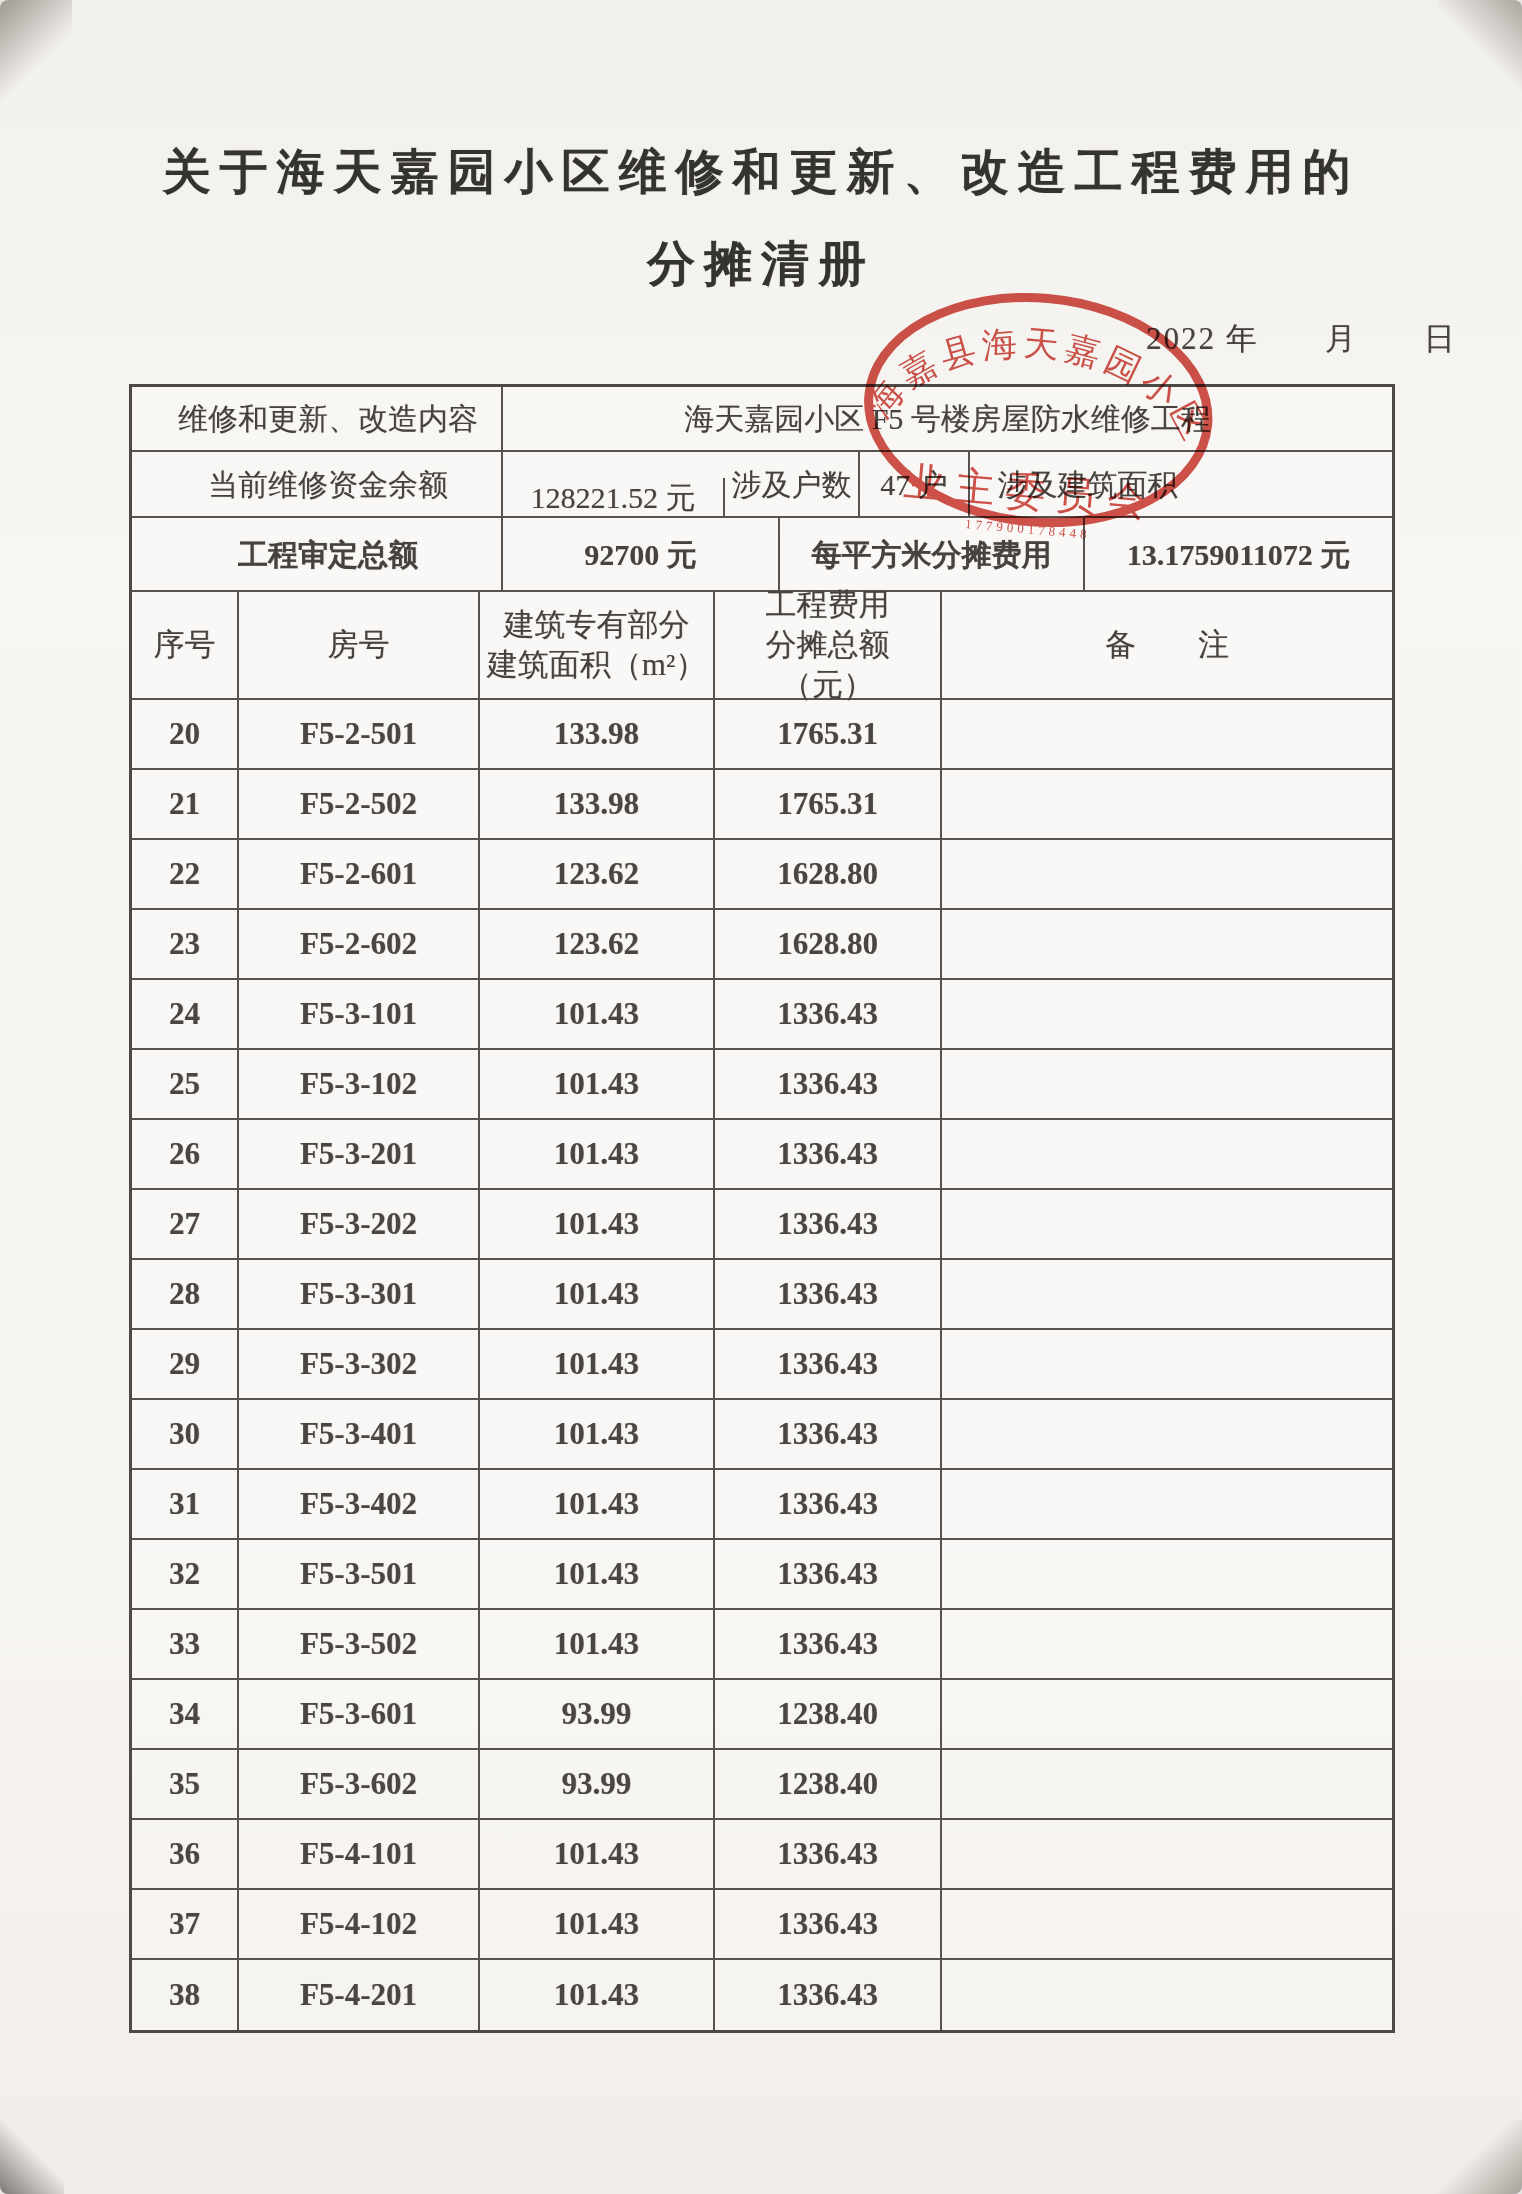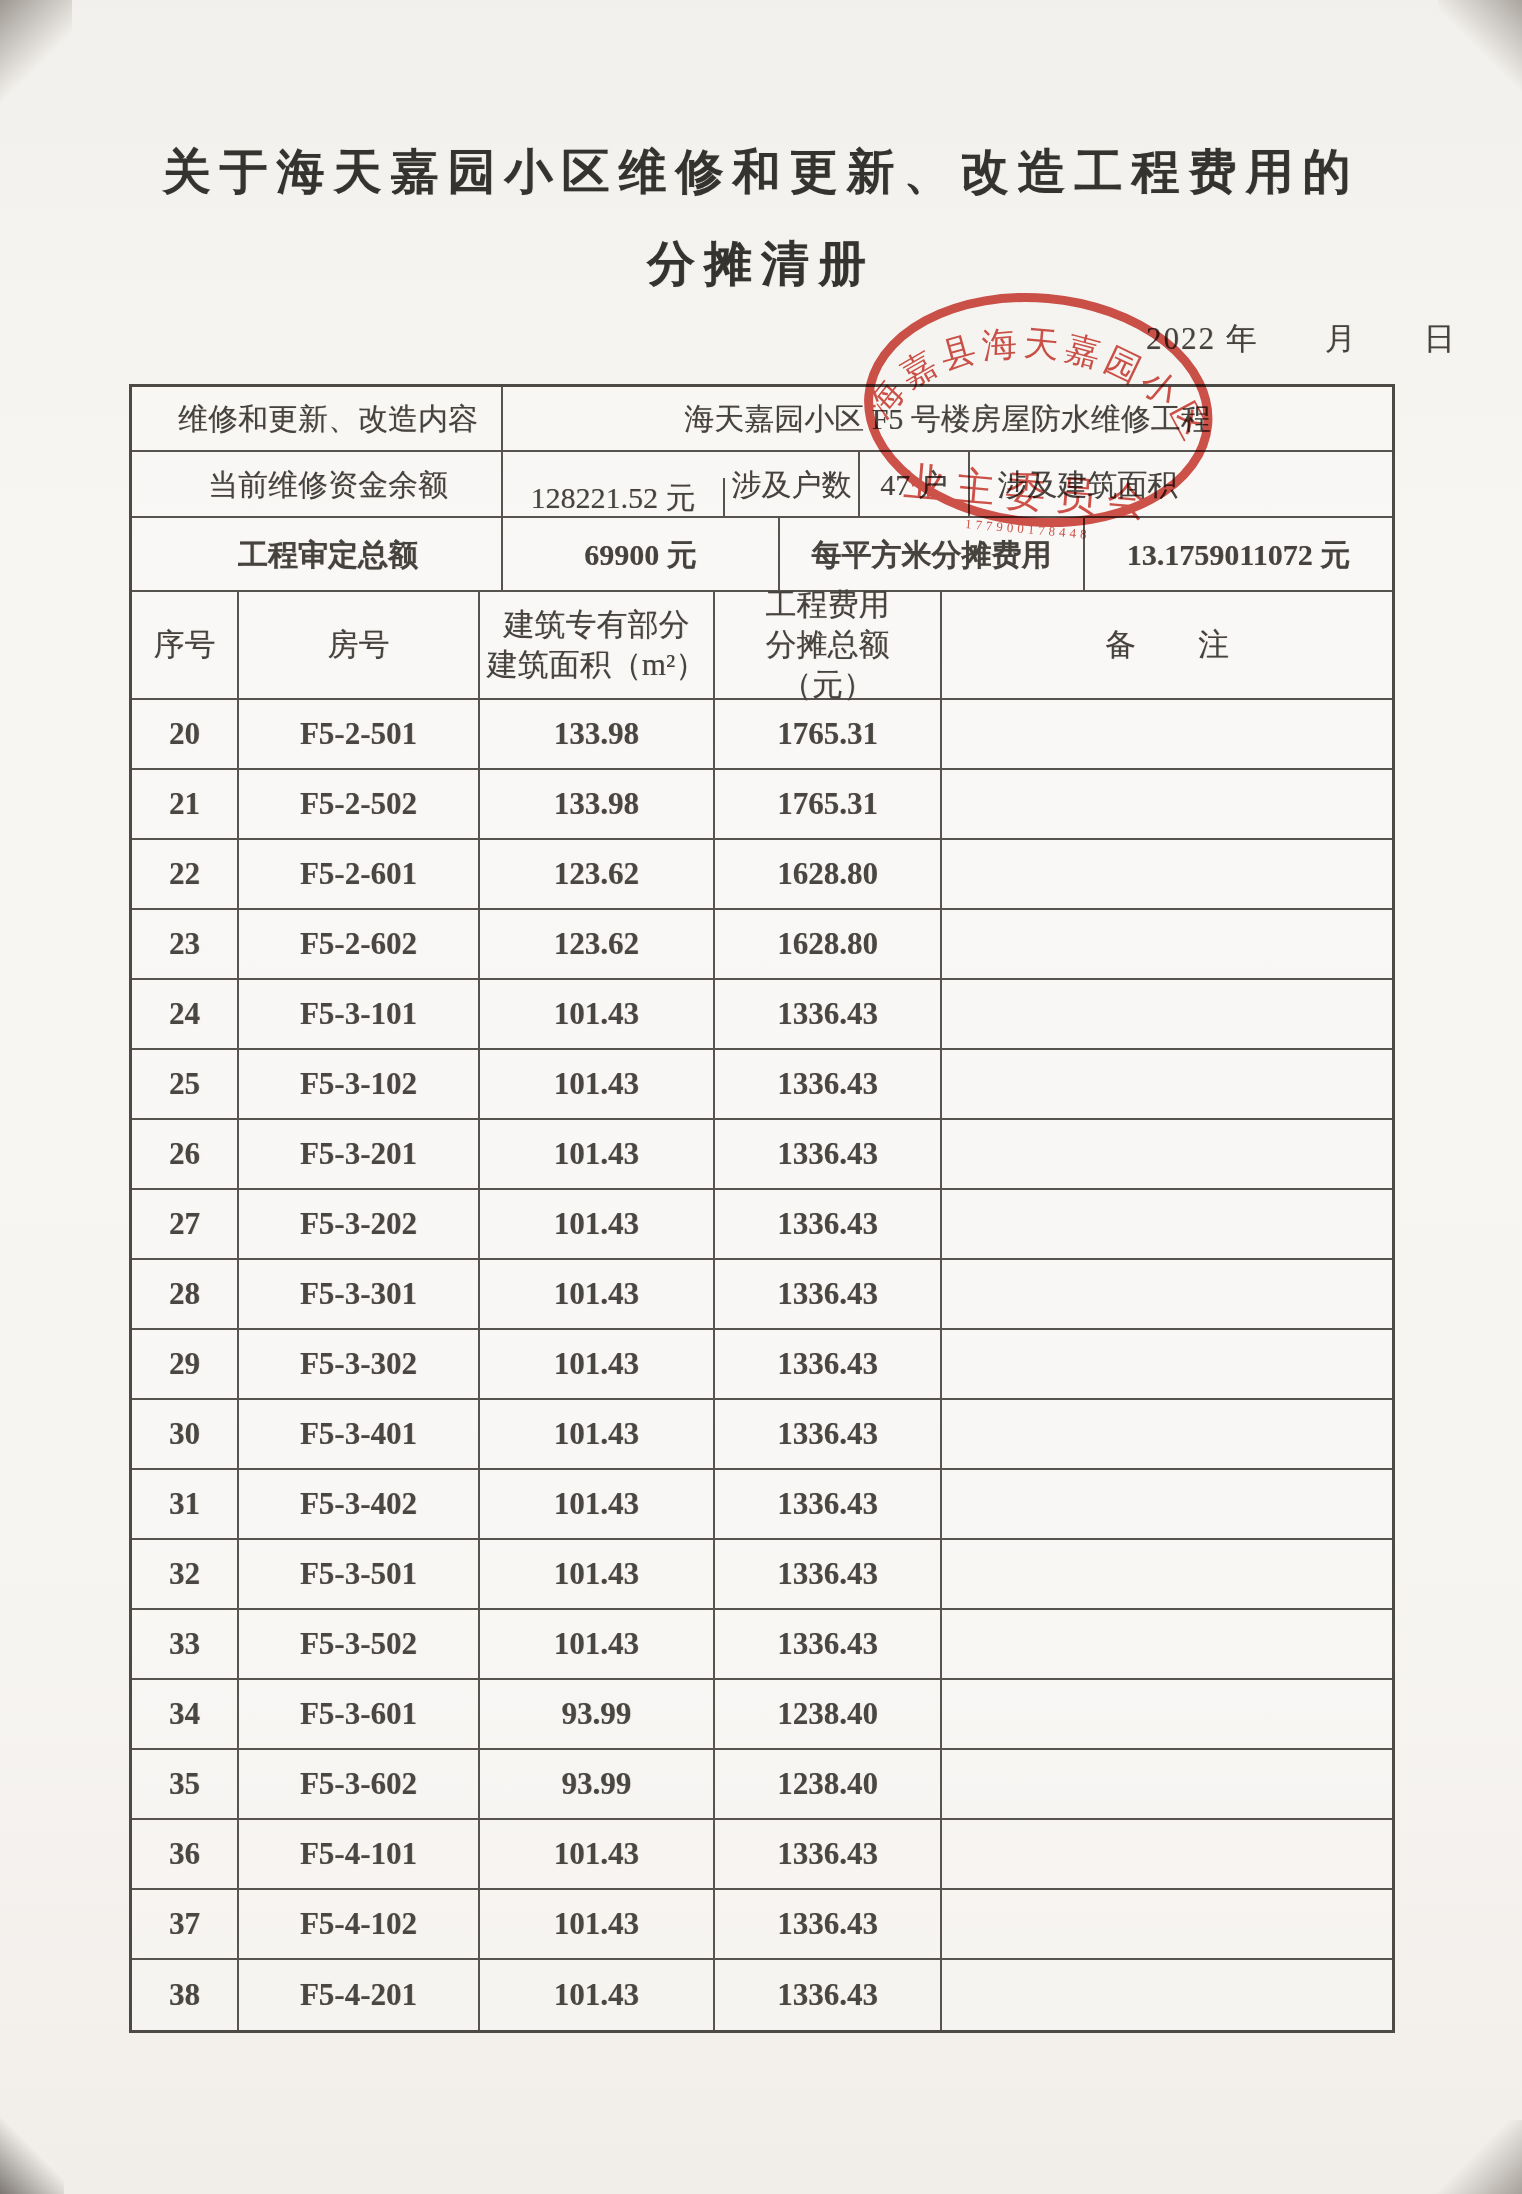--- a/index.html
+++ b/index.html
@@ -2,20 +2,21 @@
 <html><head>
 <meta charset="utf-8">
 <style>
   * { margin:0; padding:0; box-sizing:border-box; }
   html,body { background:#e8e6e2; }
   .page {
     position:relative; width:1522px; height:2194px; overflow:hidden;
     background:linear-gradient(180deg,#f2f0ec 0%,#f8f6f3 25%,#f7f5f2 70%,#f1eeea 100%);
     font-family:"Liberation Serif","DejaVu Serif",serif;
     color:#3f3d3a;
+    border-radius:8px;
   }
   .scan-text { text-shadow:0.4px 0.4px 0.7px rgba(80,74,68,0.4); }
 
   
   .corner { position:absolute; pointer-events:none; }
   .corner.tl { left:0; top:0; width:72px; height:130px;
     background:linear-gradient(135deg,rgba(130,124,116,.75) 0%,rgba(130,124,116,0) 52%); }
   .corner.tr { right:0; top:0; width:84px; height:96px;
     background:linear-gradient(225deg,rgba(140,134,126,.7) 0%,rgba(140,134,126,0) 52%); }
   .corner.bl { left:0; bottom:0; width:64px; height:88px;
@@ -92,21 +93,21 @@
     <div class="row ir2">
       <div class="c w-lbl">当前维修资金余额</div>
       <div class="c w-money">128221.52 元</div>
       <div class="c w-hh">涉及户数</div>
       <div class="c w-hv">47 户</div>
       <div class="c w-area">涉及建筑面积</div>
     </div>
 
     <div class="row ir3">
       <div class="c w-lbl">工程审定总额</div>
-      <div class="c w-total">69900 元</div>
+      <div class="c w-total">92700 元</div>
       <div class="c w-per">每平方米分摊费用</div>
       <div class="c w-perv">13.1759011072 元</div>
     </div>
 
     <div class="row hrow">
       <div class="c w-seq">序号</div>
       <div class="c w-room">房号</div>
       <div class="c w-area col2lines">
         <span>建筑专有部分</span>
         <span>建筑面积（m²）</span>

